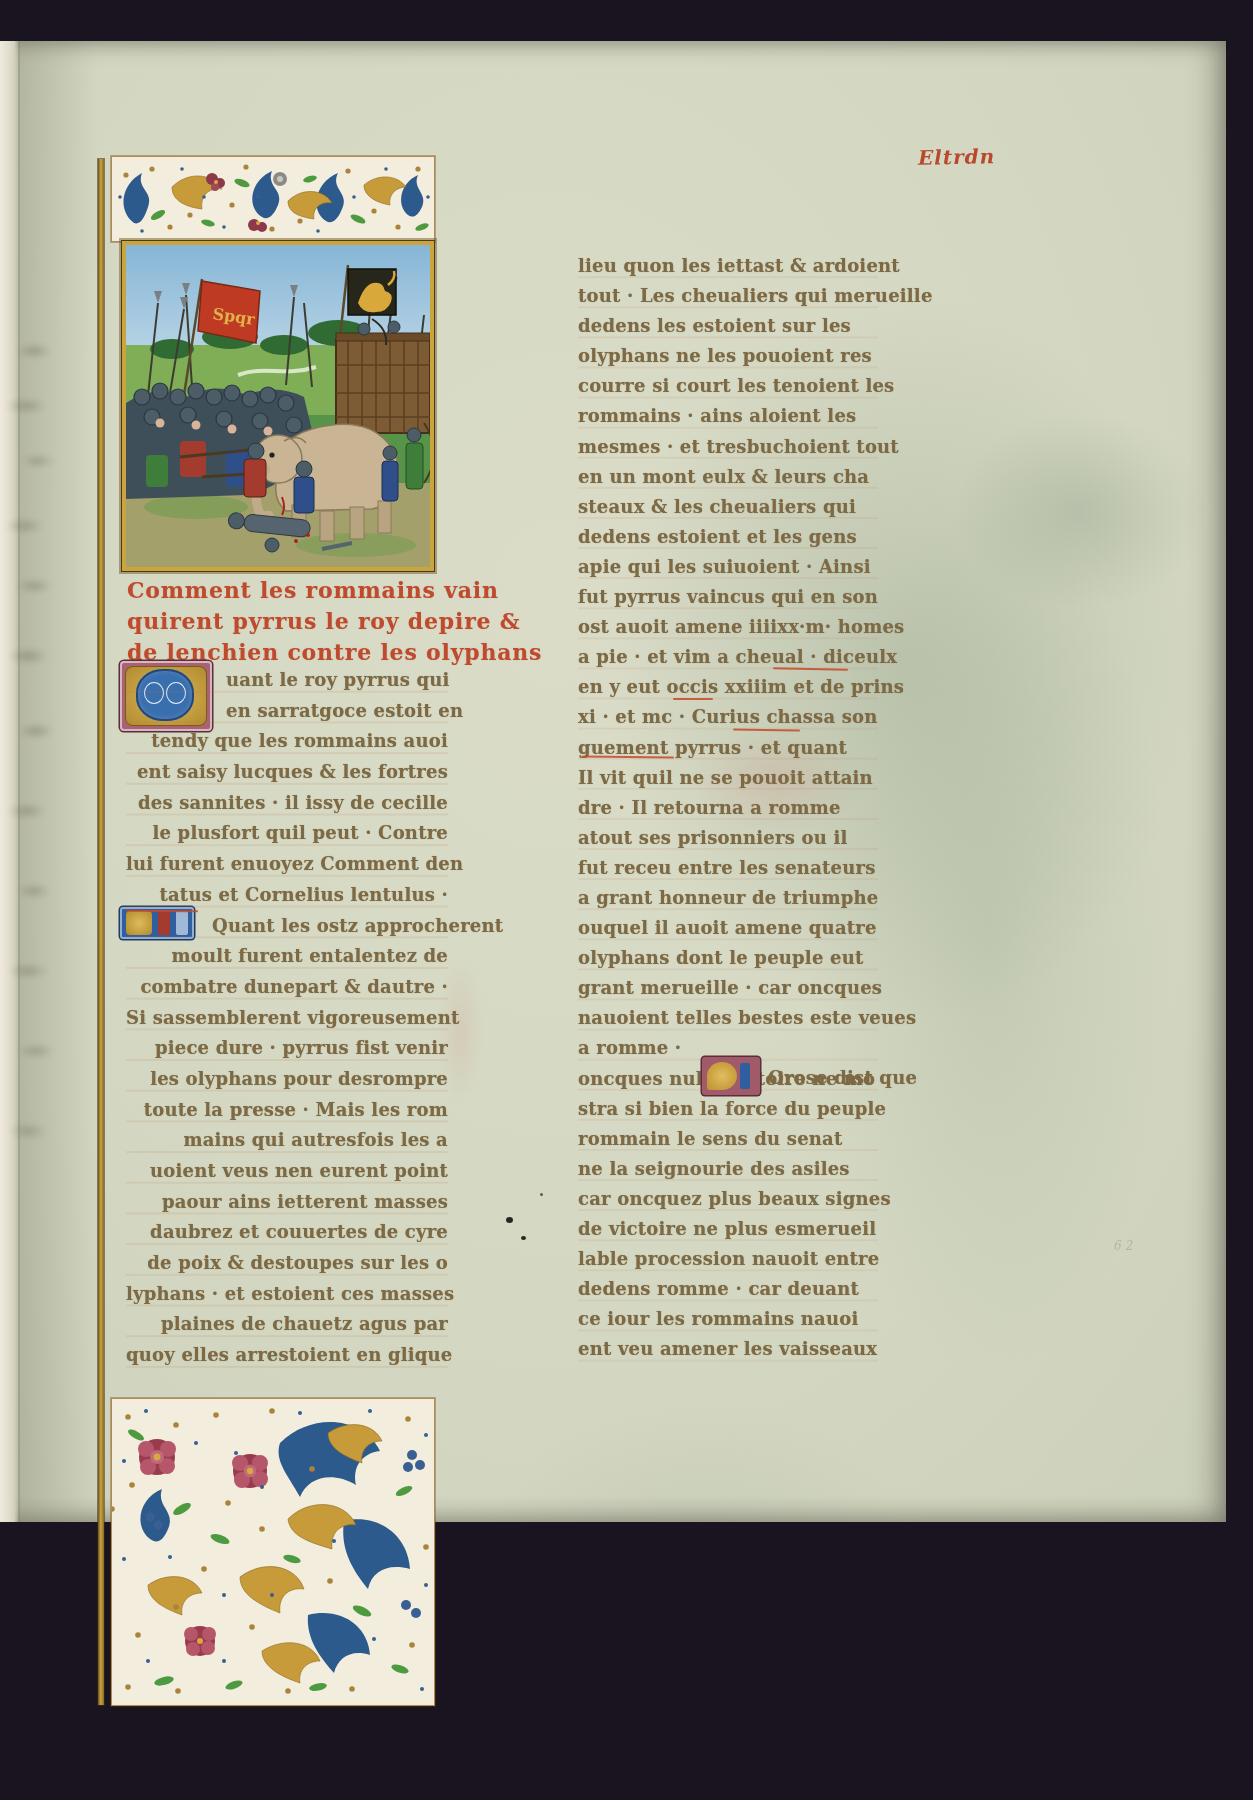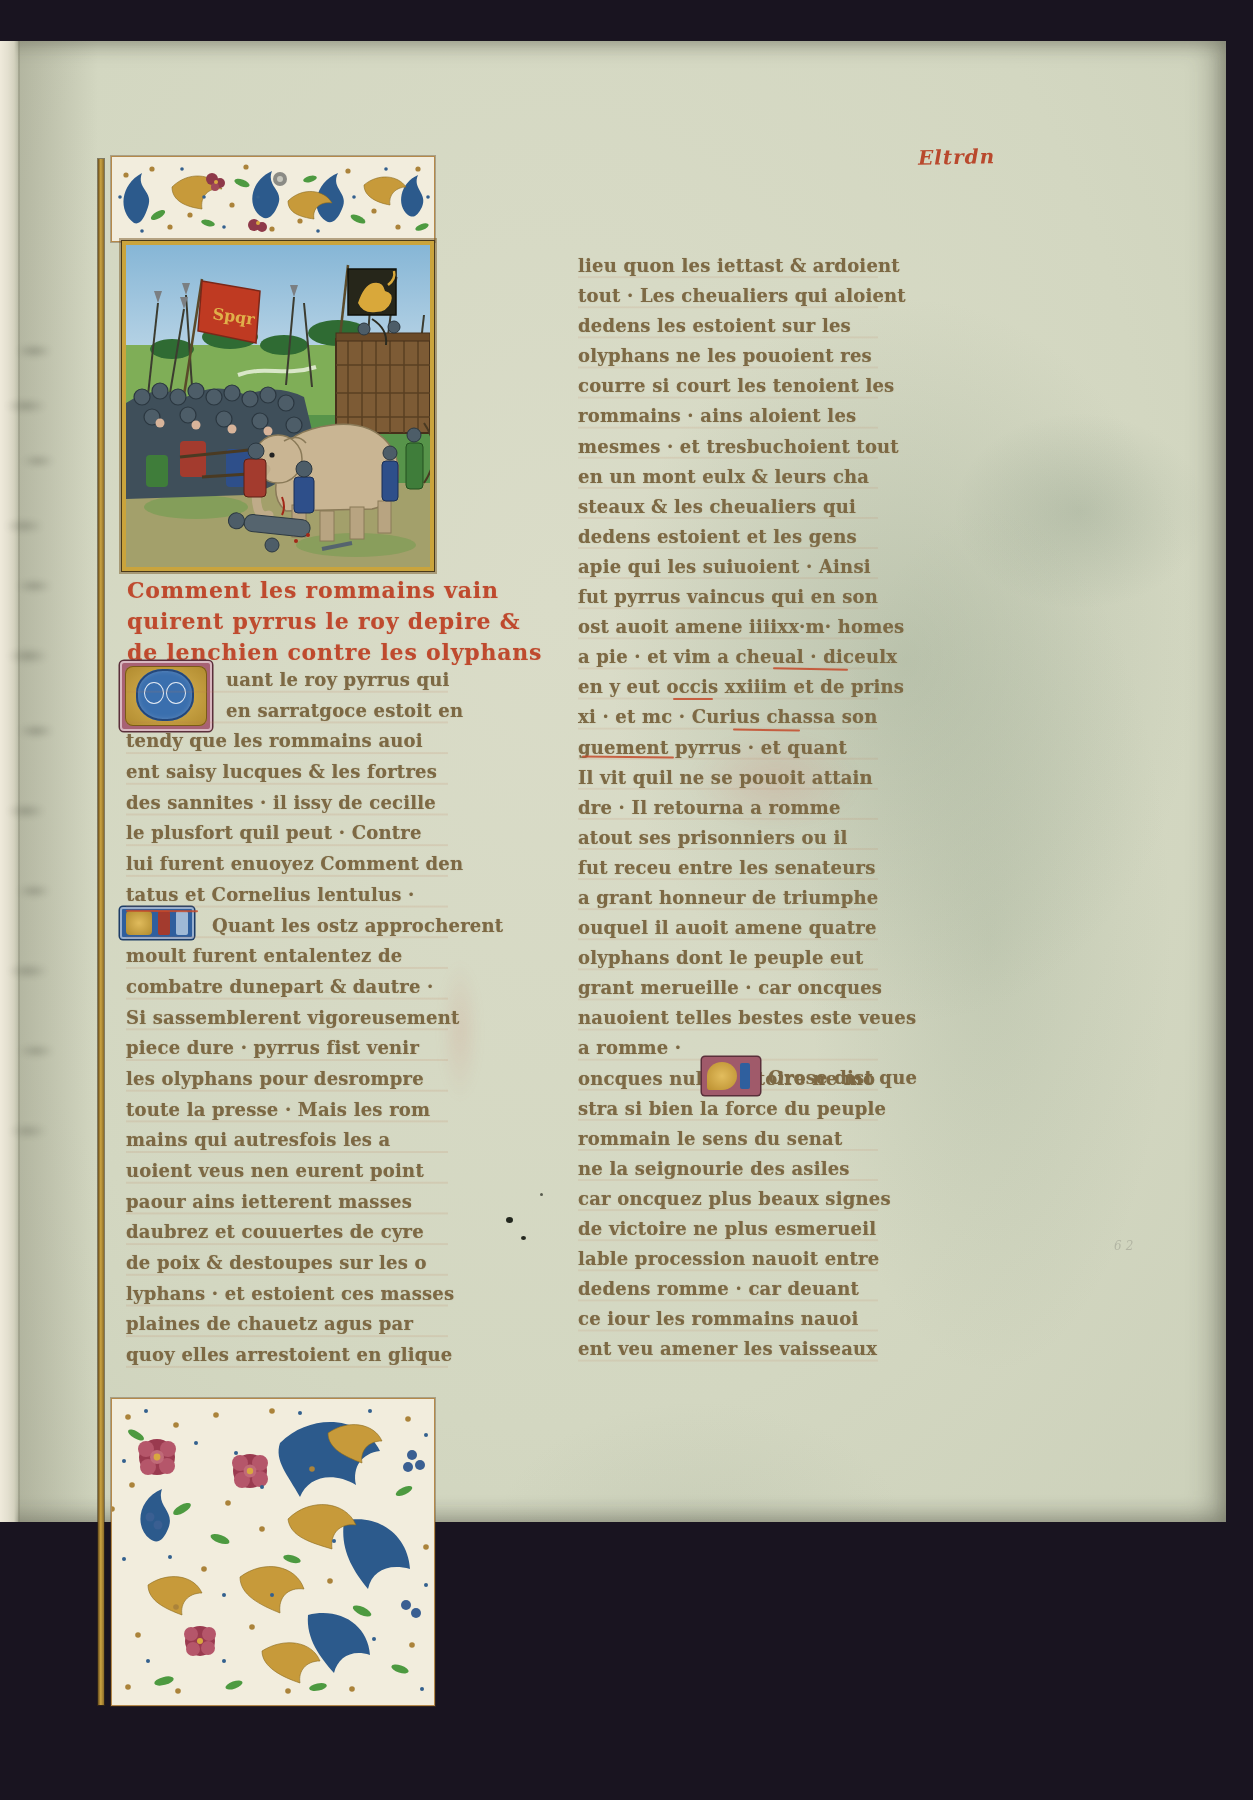--- a/index.html
+++ b/index.html
@@ -55,21 +55,21 @@
     border:4px solid #caa43c;box-sizing:border-box;
     box-shadow:0 0 0 1px #4a3a1a, 0 0 0 3px rgba(120,90,40,.5), inset 0 0 0 1px #4a3a1a;}
   .miniature svg{display:block;width:100%;height:100%;}
 
   .rubric{position:absolute;left:127px;top:534px;width:330px;}
   .rubric-line{height:31px;line-height:31px;color:#bf4a2e;font-size:22px;font-weight:bold;
     letter-spacing:.8px;white-space:nowrap;text-shadow:0 0 1px rgba(180,70,40,.35);text-align:right;}
 
   .leftcol{position:absolute;left:126px;top:624px;width:322px;
     background:linear-gradient(rgba(0,0,0,0) 26px, rgba(185,115,80,.14) 26px, rgba(185,115,80,.14) 28px, rgba(0,0,0,0) 28px);
-    background-size:100% 30.7px;}
+    background-size:100% 30.7px;text-align:right;}
   .leftcol .tl{height:30.7px;line-height:30.7px;}
   .leftcol .tl:nth-child(1),.leftcol .tl:nth-child(2){padding-left:100px;}
   .leftcol .tl:nth-child(9){padding-left:86px;}
 
   .rightcol{position:absolute;left:578px;top:210px;width:300px;
     background:linear-gradient(rgba(0,0,0,0) 25px, rgba(185,115,80,.12) 25px, rgba(185,115,80,.12) 27px, rgba(0,0,0,0) 27px);
     background-size:100% 30.1px;}
   .rightcol .tl{height:30.1px;line-height:30.1px;}
 
   .tl{color:#7d6944;font-size:18px;font-weight:bold;letter-spacing:.2px;white-space:nowrap;
@@ -479,21 +479,21 @@
           <circle cx="262" cy="240" r="2"></circle>
         <circle cx="310" cy="290" r="2"></circle>
           <circle cx="150" cy="88" r="2"></circle>
           <circle cx="12" cy="62" r="2"></circle>
       </g>
     </svg>
   </div>
 
   <div class="rightcol">
       <div class="tl">lieu quon les iettast &amp; ardoient</div>
-      <div class="tl">tout · Les cheualiers qui aloient</div>
+      <div class="tl">tout · Les cheualiers qui merueille</div>
       <div class="tl">dedens les estoient sur les</div>
       <div class="tl">olyphans ne les pouoient res</div>
       <div class="tl">courre si court les tenoient les</div>
       <div class="tl">rommains · ains aloient les</div>
       <div class="tl">mesmes · et tresbuchoient tout</div>
       <div class="tl">en un mont eulx &amp; leurs cha</div>
       <div class="tl">steaux &amp; les cheualiers qui</div>
       <div class="tl">dedens estoient et les gens</div>
       <div class="tl">apie qui les suiuoient · Ainsi</div>
       <div class="tl">fut pyrrus vaincus qui en son</div>

